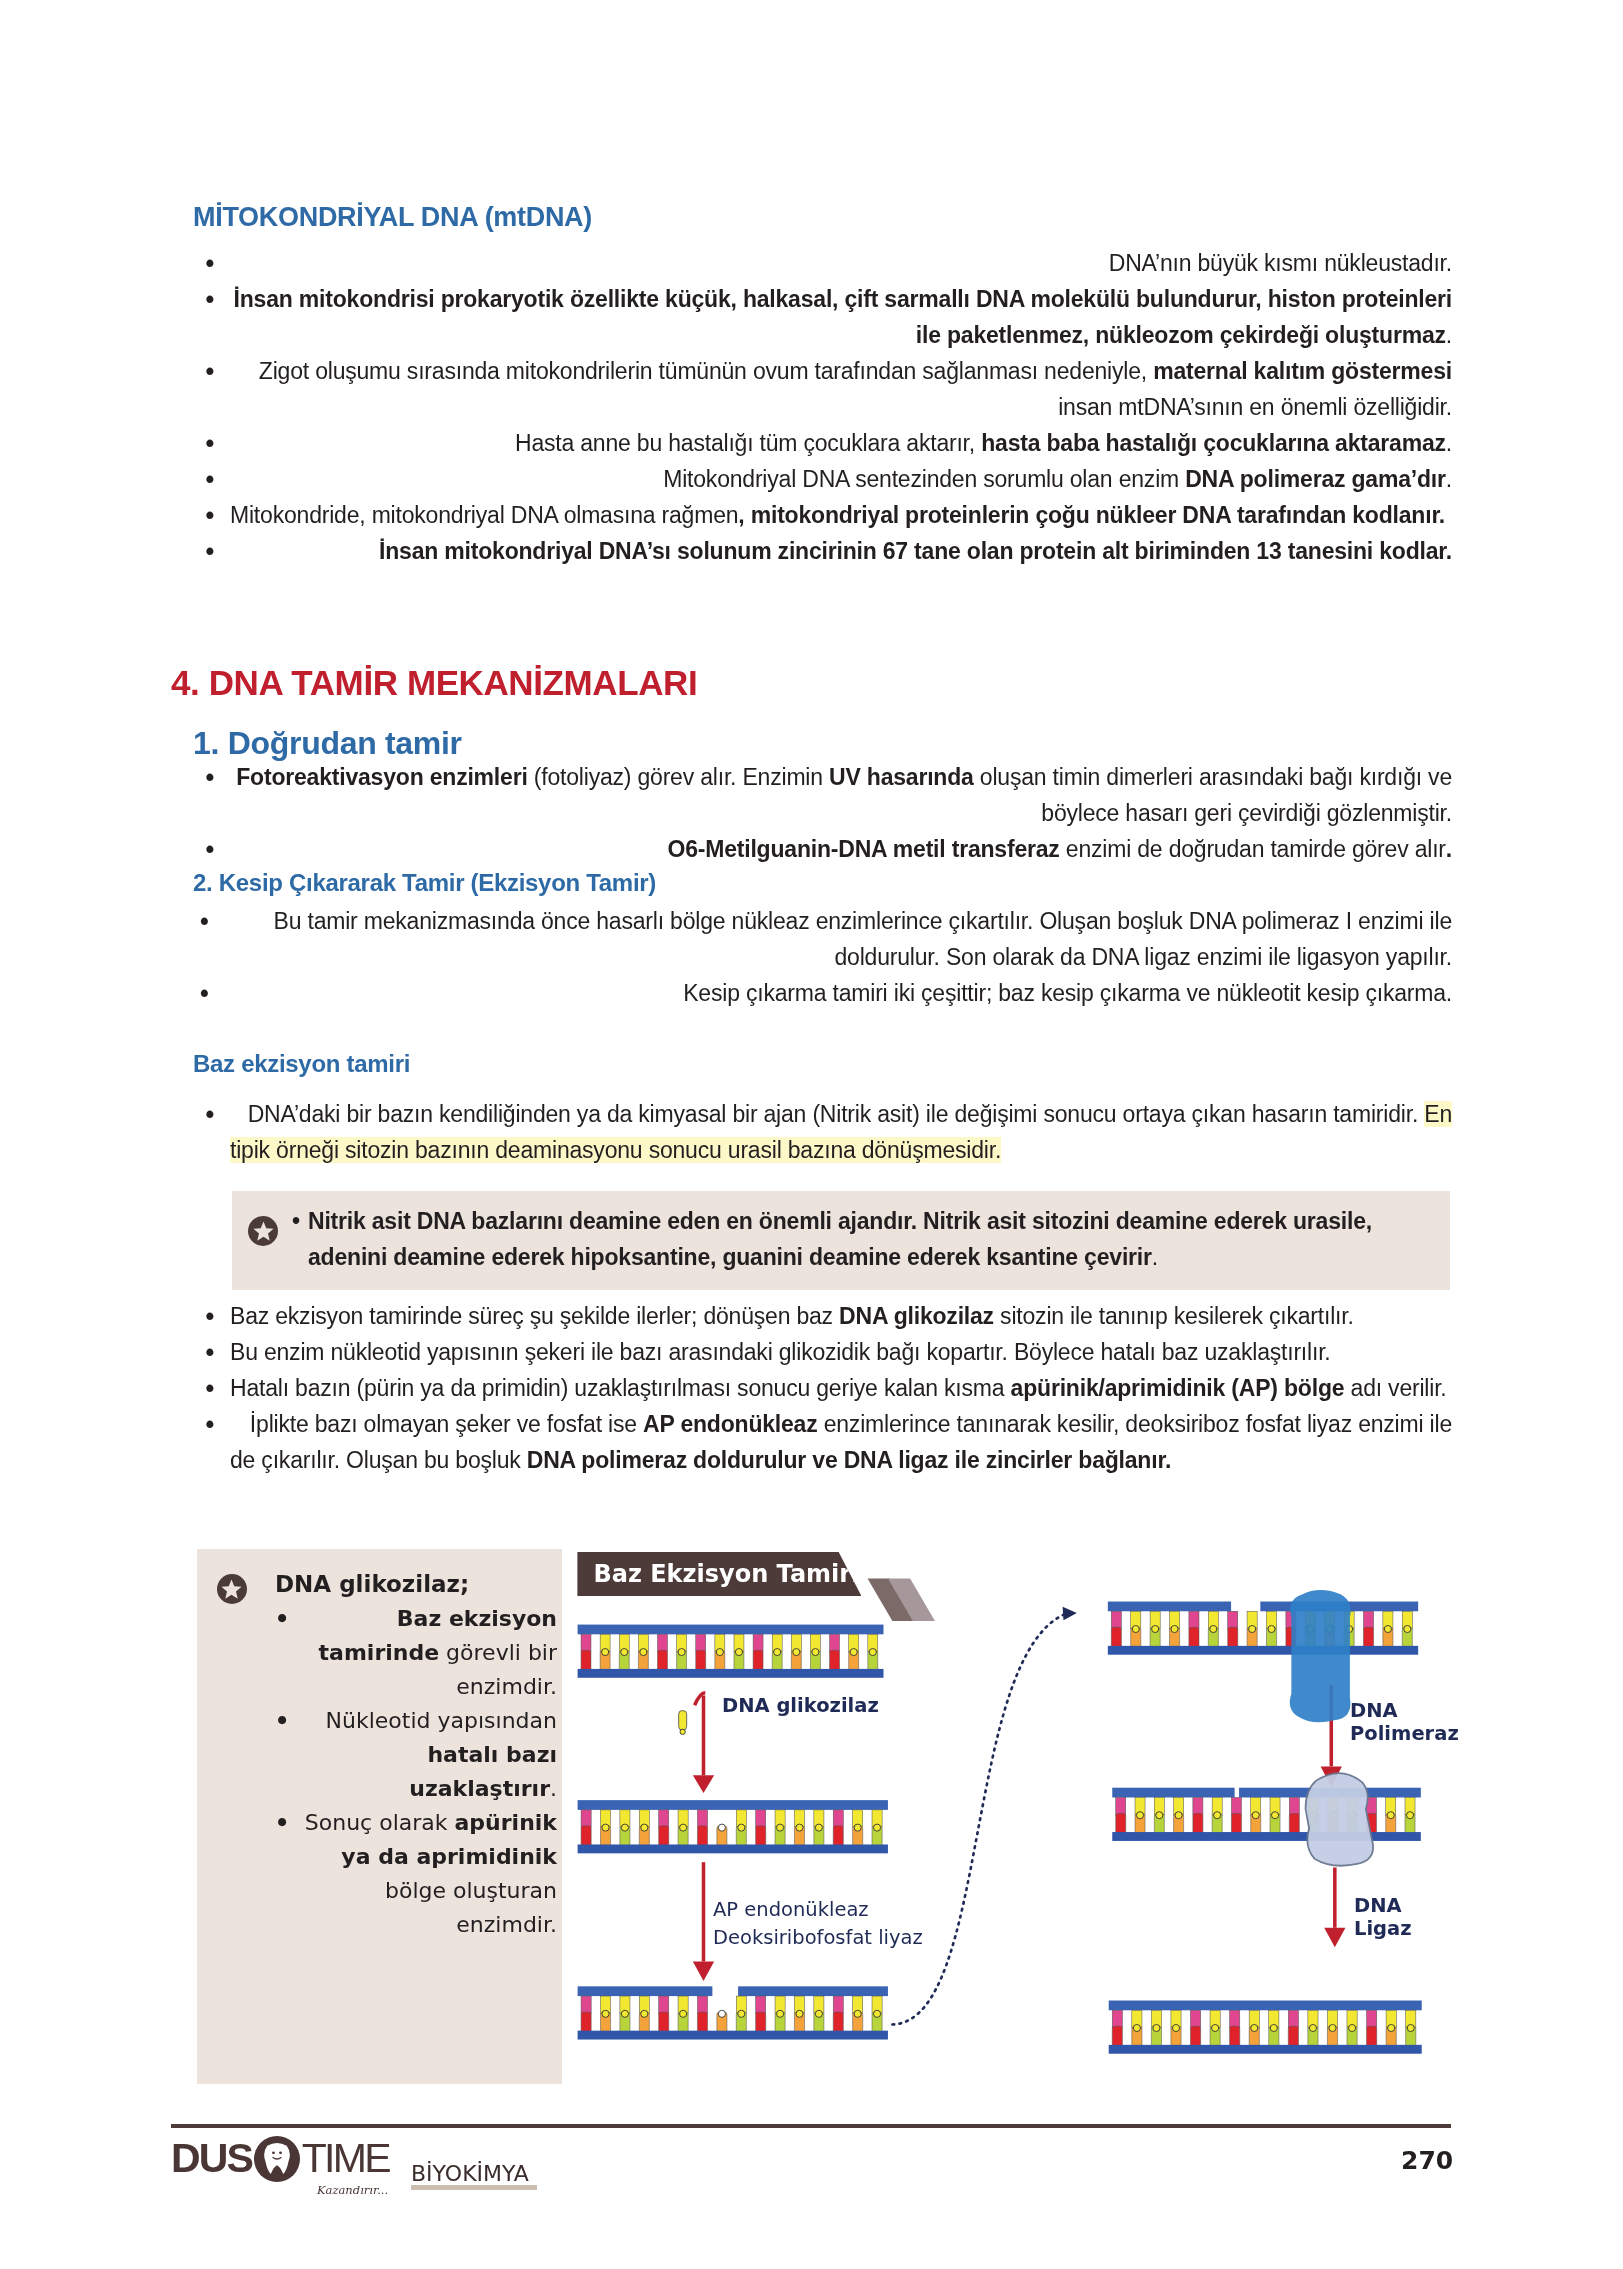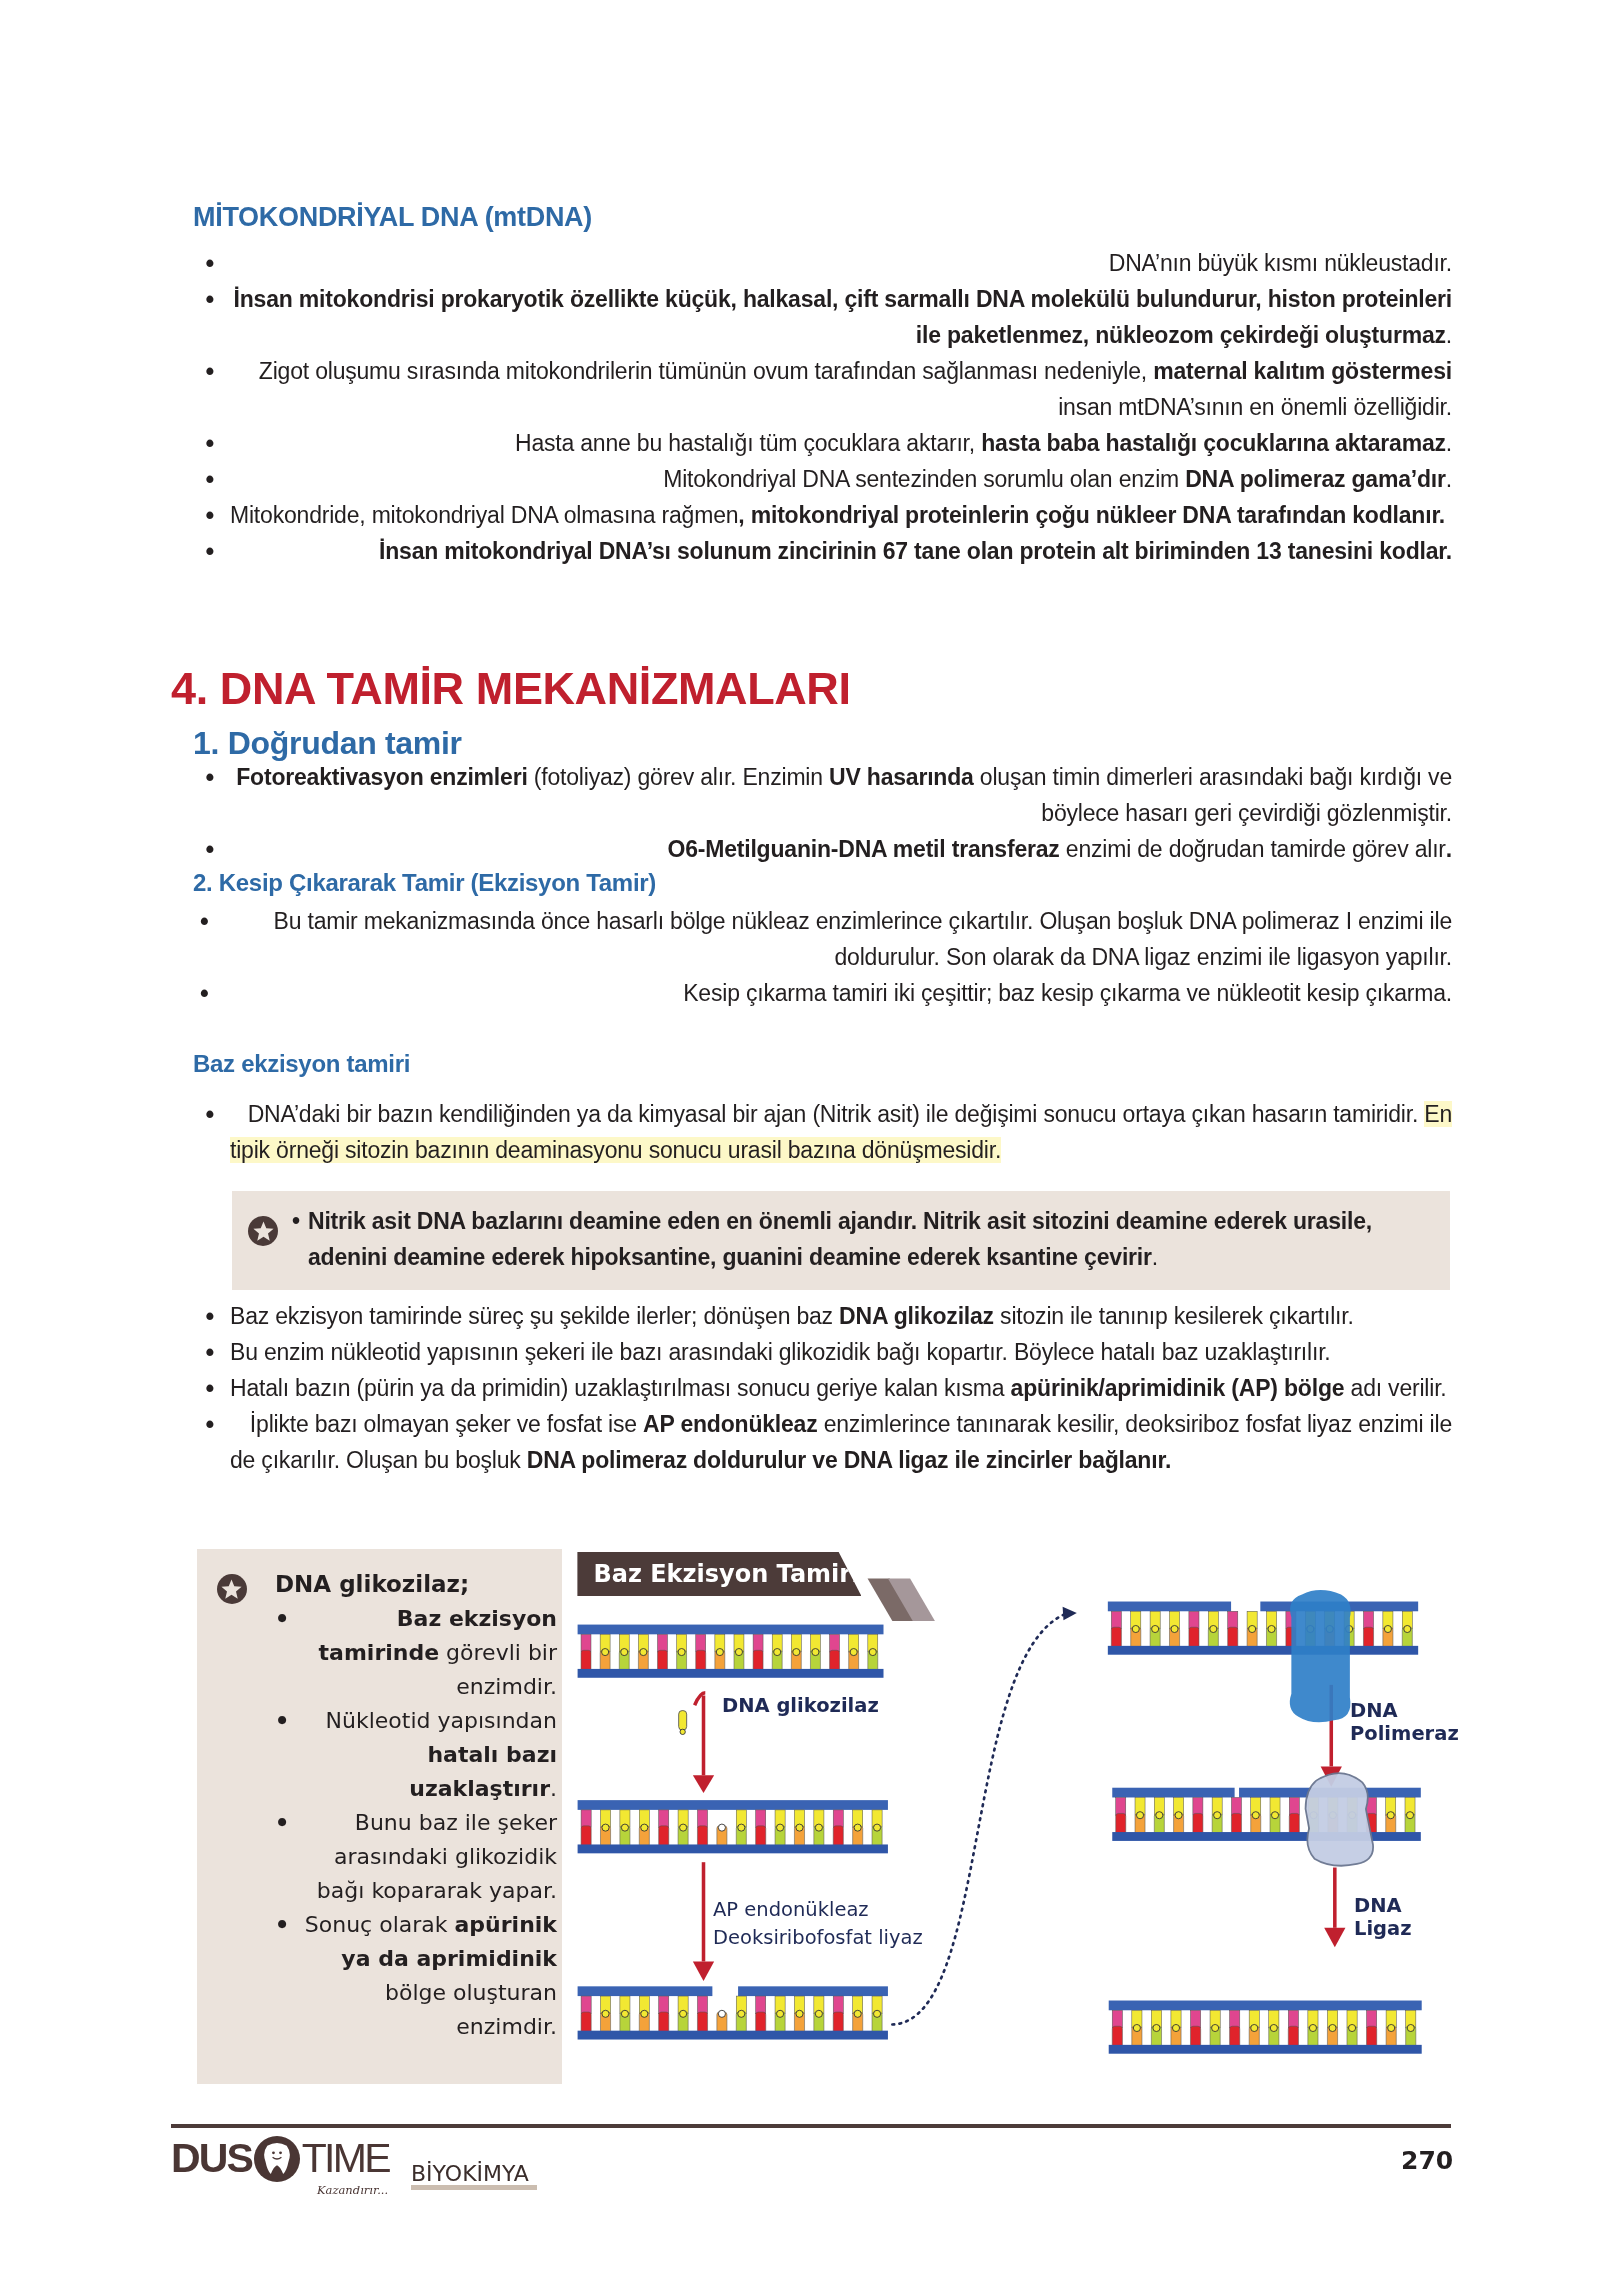--- a/index.html
+++ b/index.html
@@ -1,20 +1,20 @@
 <!DOCTYPE html>
 <html style="font-size:14px"><head>
 <meta charset="utf-8">
 <style>
   * { box-sizing: border-box; margin: 0; padding: 0; }
   html, body { width: 1623px; height: 2270px; background: #ffffff; }
   body { position: relative; font-family: "Liberation Sans", "DejaVu Sans", sans-serif; color: #231f20; overflow: hidden; }
   .abs { position: absolute; }
   .h-blue { color: #2e6aa6; font-weight: bold; font-size: 27px; letter-spacing: -0.3px; }
-  .h-red { color: #c0202e; font-weight: bold; font-size: 45px; letter-spacing: -0.4px; }
+  .h-red { color: #c0202e; font-weight: bold; font-size: 35px; letter-spacing: -0.4px; }
   .para { font-size: 23px; line-height: 36px; color: #231f20; letter-spacing: -0.2px; }
   .bl { position: relative; padding-left: 37px; text-align: right; }
   .bl::before { content: "\2022"; position: absolute; left: 12.4px; top: 0; font-size: 25px; font-weight: bold; }
   .bl.tight { padding-left: 26.6px; }
   .bl.tight::before { left: 7px; }
   .just { text-align: justify; text-align-last: left; }
   b { font-weight: bold; }
   .hl { background: #fdf8c8; }
 
   .note-box { background: #ebe3dc; }
@@ -93,21 +93,20 @@
 <div class="abs note-box" style="left:197px; top:1549px; width:365px; height:535px;">
   <div class="abs star-ico" style="left:19.5px; top:25px;">
     <svg viewBox="0 0 24 24">
         <polygon points="12,1.5 14.9,8.6 22.5,9.2 16.7,14.2 18.5,21.6 12,17.6 5.5,21.6 7.3,14.2 1.5,9.2 9.1,8.6" fill="#ebe3dc"></polygon>
       </svg>
   </div>
   <div class="abs side-list" style="left:78px; top:17.7px; font-weight:bold; font-size:23px;">DNA glikozilaz;</div>
   <div class="abs side-list" id="side-list" style="left:76px; top:53px; width:284px;">
       <div class="bl"><b>Baz ekzisyon tamirinde</b><span> görevli bir enzimdir.</span></div>
       <div class="bl"><span>Nükleotid yapısından </span><b>hatalı bazı uzaklaştırır</b><span>.</span></div>
-      <div class="bl"><span>Bunu baz ile şeker arasındaki glikozidik bağı kopararak yapar.</span></div>
       <div class="bl"><span>Sonuç olarak </span><b>apürinik ya da aprimidinik</b><span> bölge oluşturan enzimdir.</span></div>
     </div>
 </div>
 
 <div class="abs" style="left:573px; top:1543px; width:887px; height:532px;">
   <div class="abs diag-title" style="left:4.4px; top:8.9px; width:284px;">Baz Ekzisyon Tamiri</div>
   <svg class="abs" style="left:0; top:0;" width="887" height="532" viewBox="0 0 1000 600">
 
     <polygon points="332,40 357,40 385,88 360,88" fill="#7b6a67"></polygon>
     <polygon points="355,40 380,40 408,88 383,88" fill="#a5979a"></polygon>

